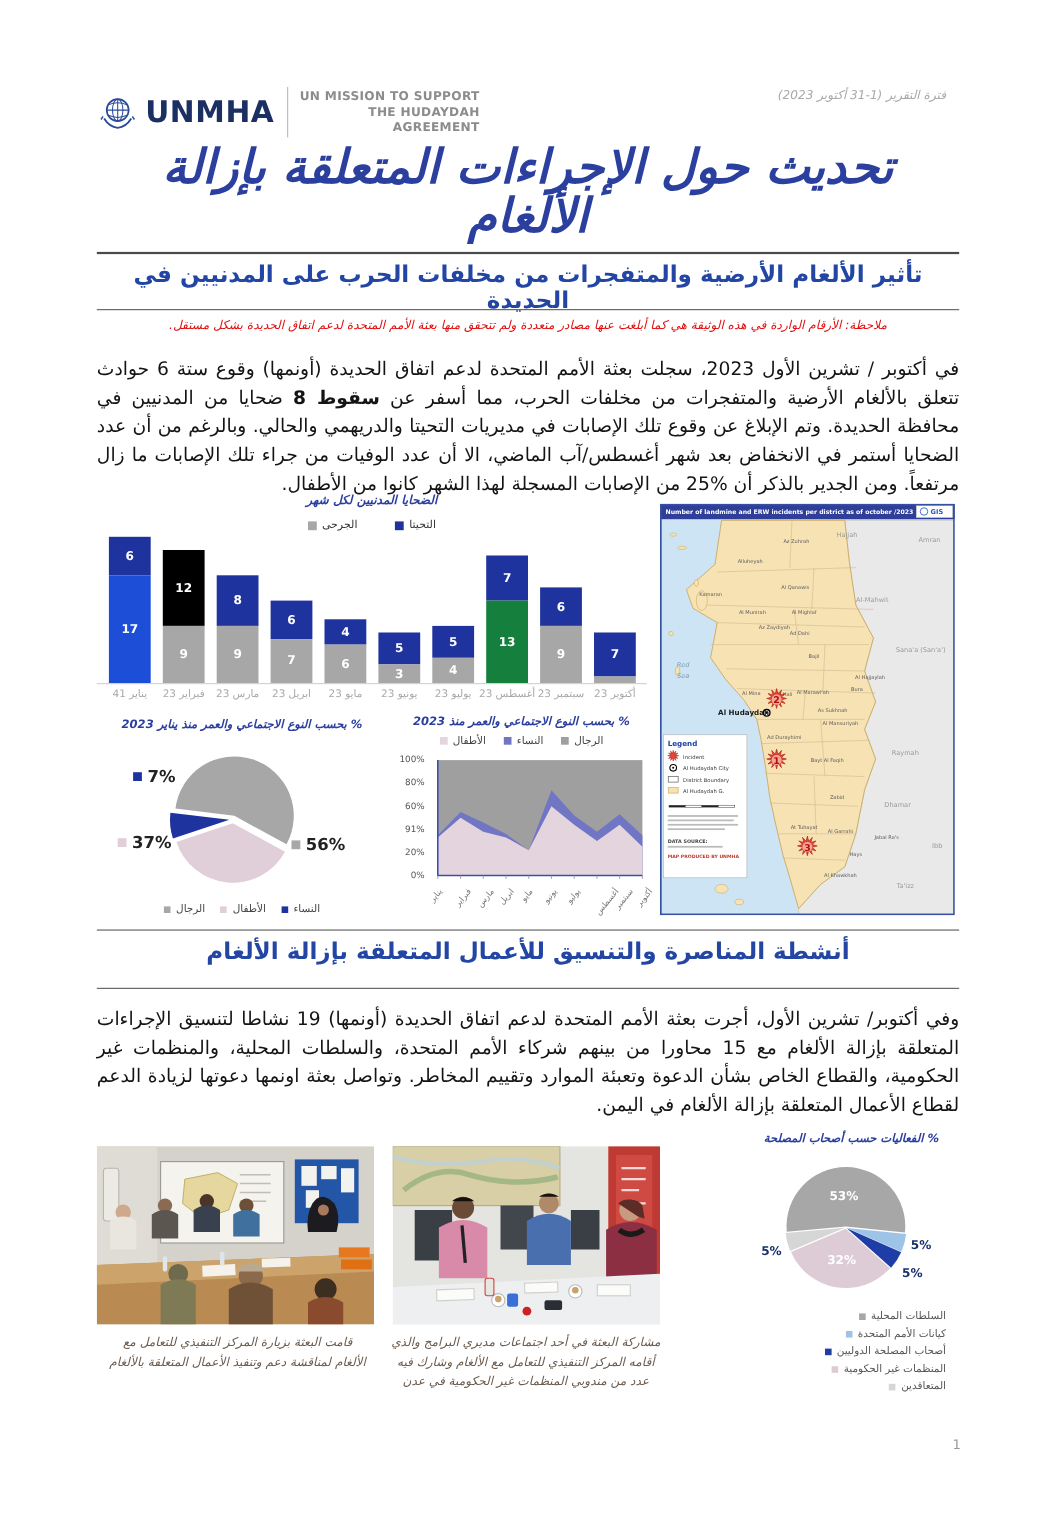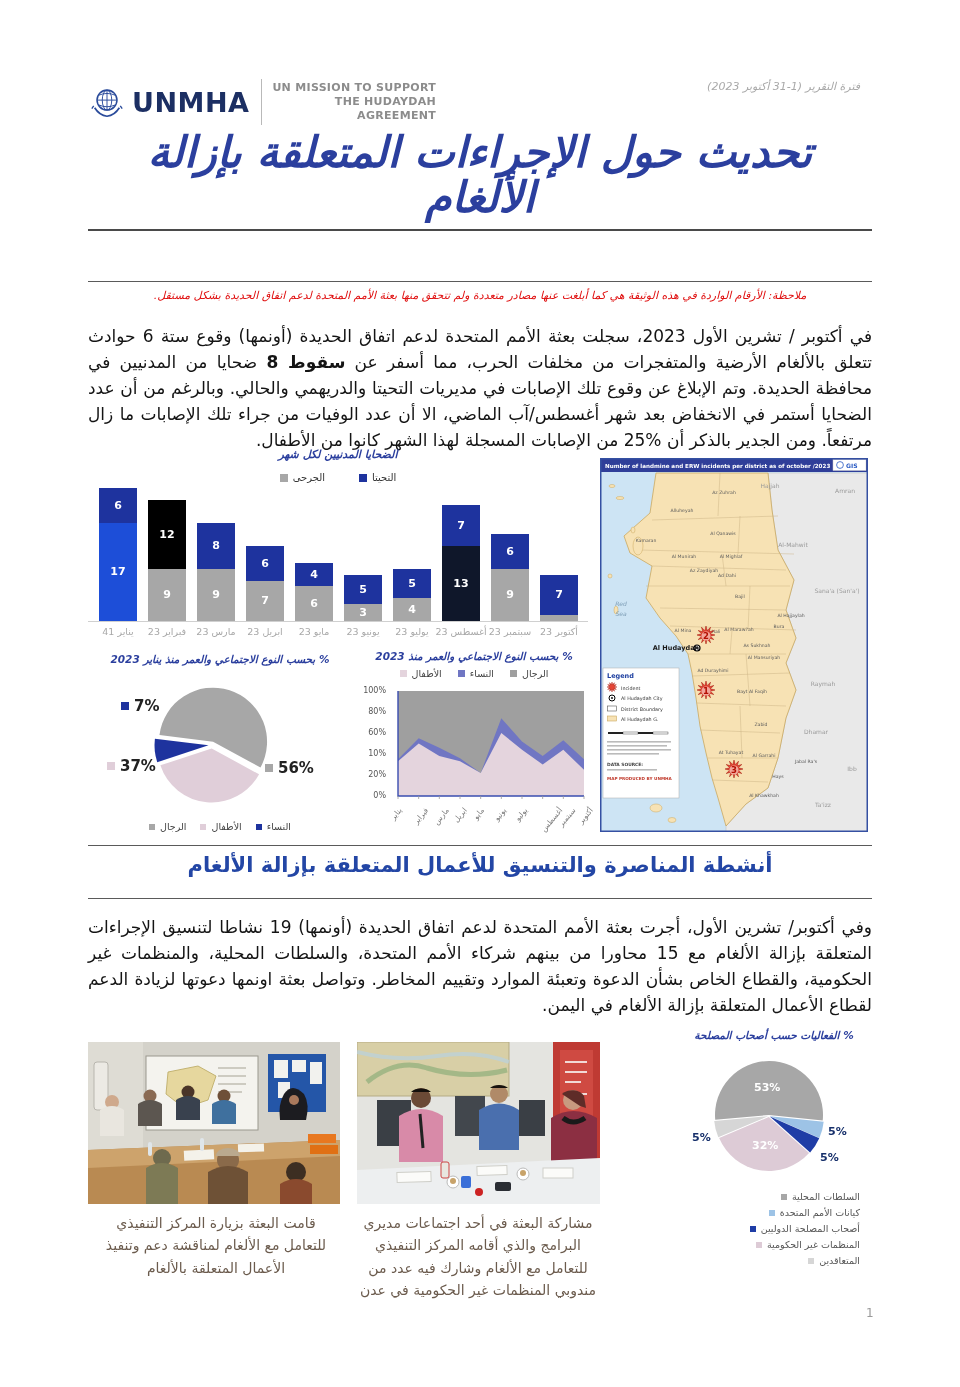--- a/index.html
+++ b/index.html
@@ -55,21 +55,21 @@
   .area-legend{position:absolute;top:18px;left:0;width:100%;display:flex;justify-content:center;gap:16px;}
   .area-legend .legend-item{font-size:9.5px;color:#444;}
   .area-legend .swatch{width:7px;height:7px;}
   .area-ylabel{position:absolute;width:28px;text-align:right;font-size:8px;color:#555;}
   .area-xlabel{position:absolute;font-size:7.5px;color:#777;transform:rotate(-50deg);
                transform-origin:right top;white-space:nowrap;direction:rtl;}
   
   .map-block{position:absolute;left:600px;top:458px;width:268px;height:374px;}
   
   .photo{position:absolute;border:0;}
-  .caption{position:absolute;text-align:center;direction:rtl;font-size:14px;
+  .caption{position:absolute;text-align:center;direction:rtl;font-size:11px;font-style:italic;
            color:#6b5b4d;line-height:1.6;}
   
   .pie2-block{position:absolute;left:668px;top:1025px;width:212px;height:268px;}
   .pie2-label-in{position:absolute;font-size:11px;font-weight:bold;color:#fff;}
   .pie2-label-out{position:absolute;font-size:11px;font-weight:bold;color:#17306b;}
   .pie2-legend{position:absolute;left:24px;top:166px;width:168px;display:flex;flex-direction:column;gap:5px;justify-content:space-between;}
   .pie2-legend .legend-item{justify-content:flex-end;font-size:9.5px;color:#555;direction:ltr;}
   .pie2-legend .swatch{width:6px;height:6px;}
   .page-num{position:absolute;left:866px;top:1306px;font-size:12px;color:#9a9a9a;}
 </style>
@@ -94,20 +94,21 @@
       <span>UN MISSION TO SUPPORT</span>
       <span>THE HUDAYDAH</span>
       <span>AGREEMENT</span>
     </div>
   </div>
   <div class="report-period">فترة التقرير  (1-31 أكتوبر  2023)</div>
 
   <div class="main-title">تحديث حول الإجراءات المتعلقة بإزالة الألغام</div>
 
   <div class="rule" style="top:229px"></div>
+  <div class="section-heading" style="top:237px">تأثير الألغام الأرضية والمتفجرات من مخلفات الحرب على المدنيين في الحديدة</div>
   <div class="rule thin" style="top:281px"></div>
   <div class="note">ملاحظة: الأرقام الواردة في هذه الوثيقة  هي كما أبلغت عنها مصادر  متعددة  ولم تتحقق منها بعثة الأمم المتحدة لدعم اتفاق الحديدة بشكل مستقل.</div>
   <p class="body-text" style="top:306px"><span>في أكتوبر / تشرين الأول 2023، سجلت بعثة الأمم المتحدة لدعم اتفاق الحديدة (أونمها) وقوع ستة 6 حوادث تتعلق بالألغام الأرضية والمتفجرات من مخلفات الحرب، مما أسفر عن </span><b>سقوط 8</b><span> ضحايا من المدنيين في محافظة الحديدة. وتم الإبلاغ عن وقوع تلك الإصابات في مديريات التحيتا والدريهمي والحالي. وبالرغم من أن عدد الضحايا أستمر في الانخفاض بعد شهر أغسطس/آب الماضي، الا أن عدد الوفيات من جراء تلك الإصابات ما زال مرتفعاً. ومن الجدير بالذكر أن %25 من الإصابات المسجلة لهذا الشهر كانوا من الأطفال.</span></p>
 
   <div class="bar-block">
     <div class="chart-title">الضحايا المدنيين لكل شهر</div>
     <div class="bar-legend">
       <span class="legend-item">
           <span class="swatch" style="background: rgb(167, 167, 167);"></span>
           <span>الجرحى</span>
@@ -141,21 +142,21 @@
         <div class="bar-col">
           <div class="bar-seg" style="height: 28.913px; background: rgb(30, 51, 158);">5</div>
           <div class="bar-seg" style="height: 17.3478px; background: rgb(167, 167, 167);">3</div>
         </div>
         <div class="bar-col">
           <div class="bar-seg" style="height: 28.913px; background: rgb(30, 51, 158);">5</div>
           <div class="bar-seg" style="height: 23.1304px; background: rgb(167, 167, 167);">4</div>
         </div>
         <div class="bar-col">
           <div class="bar-seg" style="height: 40.4783px; background: rgb(30, 51, 158);">7</div>
-          <div class="bar-seg" style="height: 75.1739px; background: #0f172a;">13</div>
+          <div class="bar-seg" style="height: 75.1739px; background: #15803d;">13</div>
         </div>
         <div class="bar-col">
           <div class="bar-seg" style="height: 34.6957px; background: rgb(30, 51, 158);">6</div>
           <div class="bar-seg" style="height: 52.0435px; background: rgb(167, 167, 167);">9</div>
         </div>
         <div class="bar-col">
           <div class="bar-seg" style="height: 40.4783px; background: rgb(30, 51, 158);">7</div>
           <div class="bar-seg" style="height: 5.78261px; background: rgb(167, 167, 167);"></div>
         </div>
       </div>
@@ -349,21 +350,21 @@
         </span>
       <span class="legend-item">
           <span class="swatch" style="background: rgb(159, 159, 159);"></span>
           <span>الرجال</span>
         </span>
     </div>
     <div id="area-ylabels">
         <div class="area-ylabel" style="left: 0px; top: 36px;">100%</div>
         <div class="area-ylabel" style="left: 0px; top: 57px;">80%</div>
         <div class="area-ylabel" style="left: 0px; top: 78px;">60%</div>
-        <div class="area-ylabel" style="left: 0px; top: 99px;">10%</div>
+        <div class="area-ylabel" style="left: 0px; top: 99px;">91%</div>
         <div class="area-ylabel" style="left: 0px; top: 120px;">20%</div>
         <div class="area-ylabel" style="left: 0px; top: 141px;">0%</div>
       </div>
     <svg id="area-svg" style="position:absolute;left:32px;top:38px" width="200" height="120" viewBox="0 0 200 120">
         <rect x="8" y="3" width="186" height="105" fill="#9f9f9f"></rect>
         <polygon points="8.0,71.3 28.7,50.2 49.3,59.7 70.0,70.2 90.7,84.9 111.3,30.3 132.0,53.4 152.7,68.1 173.3,52.3 194.0,71.3 194,108 8,108" fill="#7076c3"></polygon>
         <polygon points="8.0,73.3 28.7,55.5 49.3,68.1 70.0,73.3 90.7,84.9 111.3,45.0 132.0,61.8 152.7,76.5 173.3,61.8 194.0,81.8 194,108 8,108" fill="#e4d4dd"></polygon>
         <path d="M8,3 L8,108 L194,108" fill="none" stroke="#3a4db0" stroke-width="1.4"></path>
         <line x1="8" x2="8" y1="108" y2="111" stroke="#999" stroke-width="0.8"></line>
         <line x1="28.666666666666668" x2="28.666666666666668" y1="108" y2="111" stroke="#999" stroke-width="0.8"></line>

